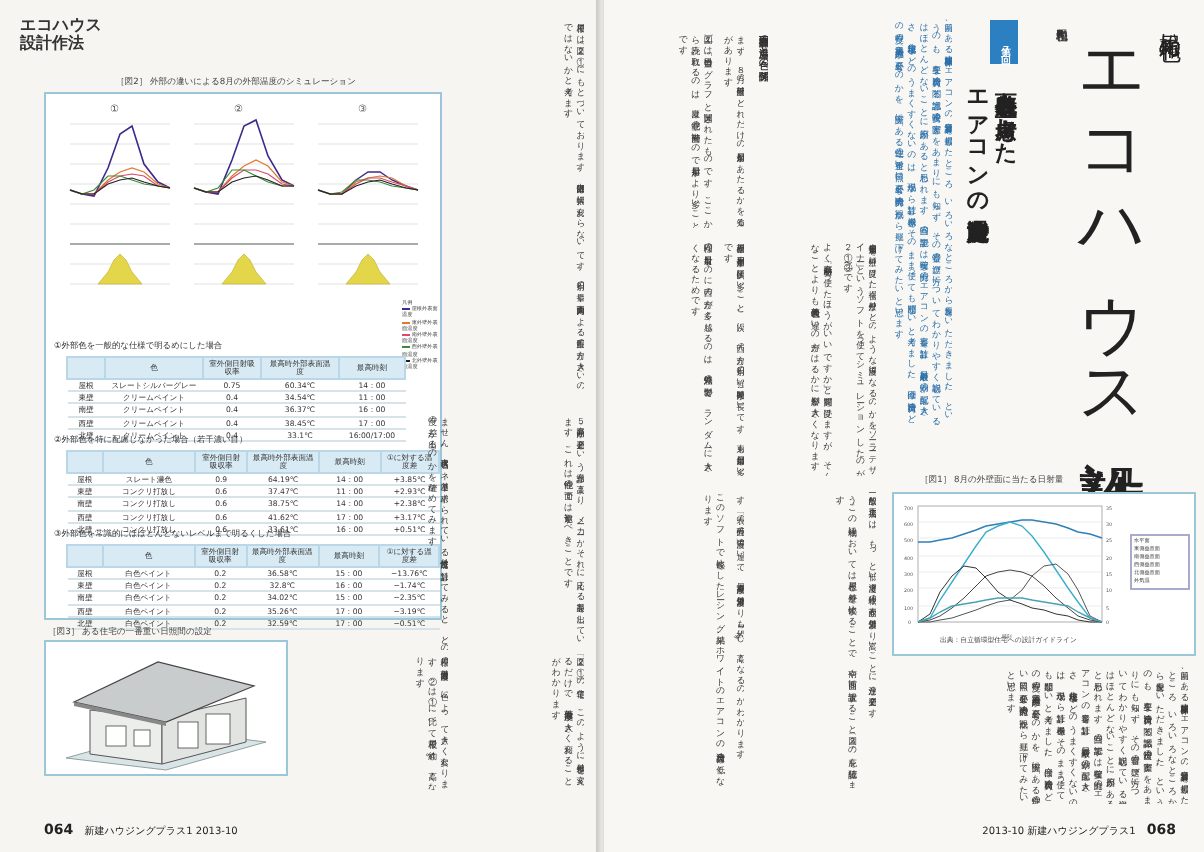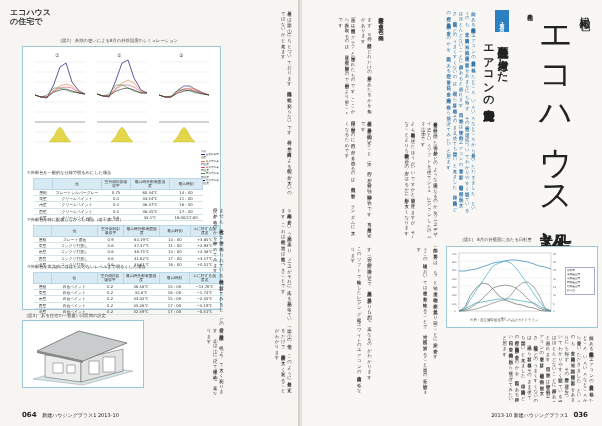--- a/index.html
+++ b/index.html
@@ -41,21 +41,21 @@
   .fig1-legend{position:absolute;left:118px;top:20px;width:26px;font-size:2.6px;line-height:4px;color:#333;border:0.5px solid #aac;padding:1px;}
 </style>
 </head>
 <body>
 
 <div class="spread">
 
   <div class="page left">
     <div class="section-tag">
       <div>エコハウス</div>
-      <div>の住宅で</div>
+      <div>設計作法</div>
     </div>
 
     <div class="fig-caption" style="left:58px;top:38px;">［図2］ 外部の違いによる8月の外部温度のシミュレーション</div>
 
     <div class="fig2-box">
 
       <div class="mini-chart" style="left:6px;">
         <span class="num">①</span>
         <svg width="58" height="88" viewBox="0 0 58 88">
           <g stroke="#ccc" stroke-width="0.3">
@@ -418,15 +418,15 @@
       <div>南側垂直面</div>
       <div>西側垂直面</div>
       <div>北側垂直面</div>
       <div>外気温</div>
     </div>
   </div>
   <div class="fig1-source">出典：自立循環型住宅への設計ガイドライン</div>
 
   <div class="folio-right">
     <span>2013-10 新建ハウジングプラス1</span>
-    <span class="pg">036</span>
+    <span class="pg">068</span>
   </div>
 </div>
 
 </body></html>

